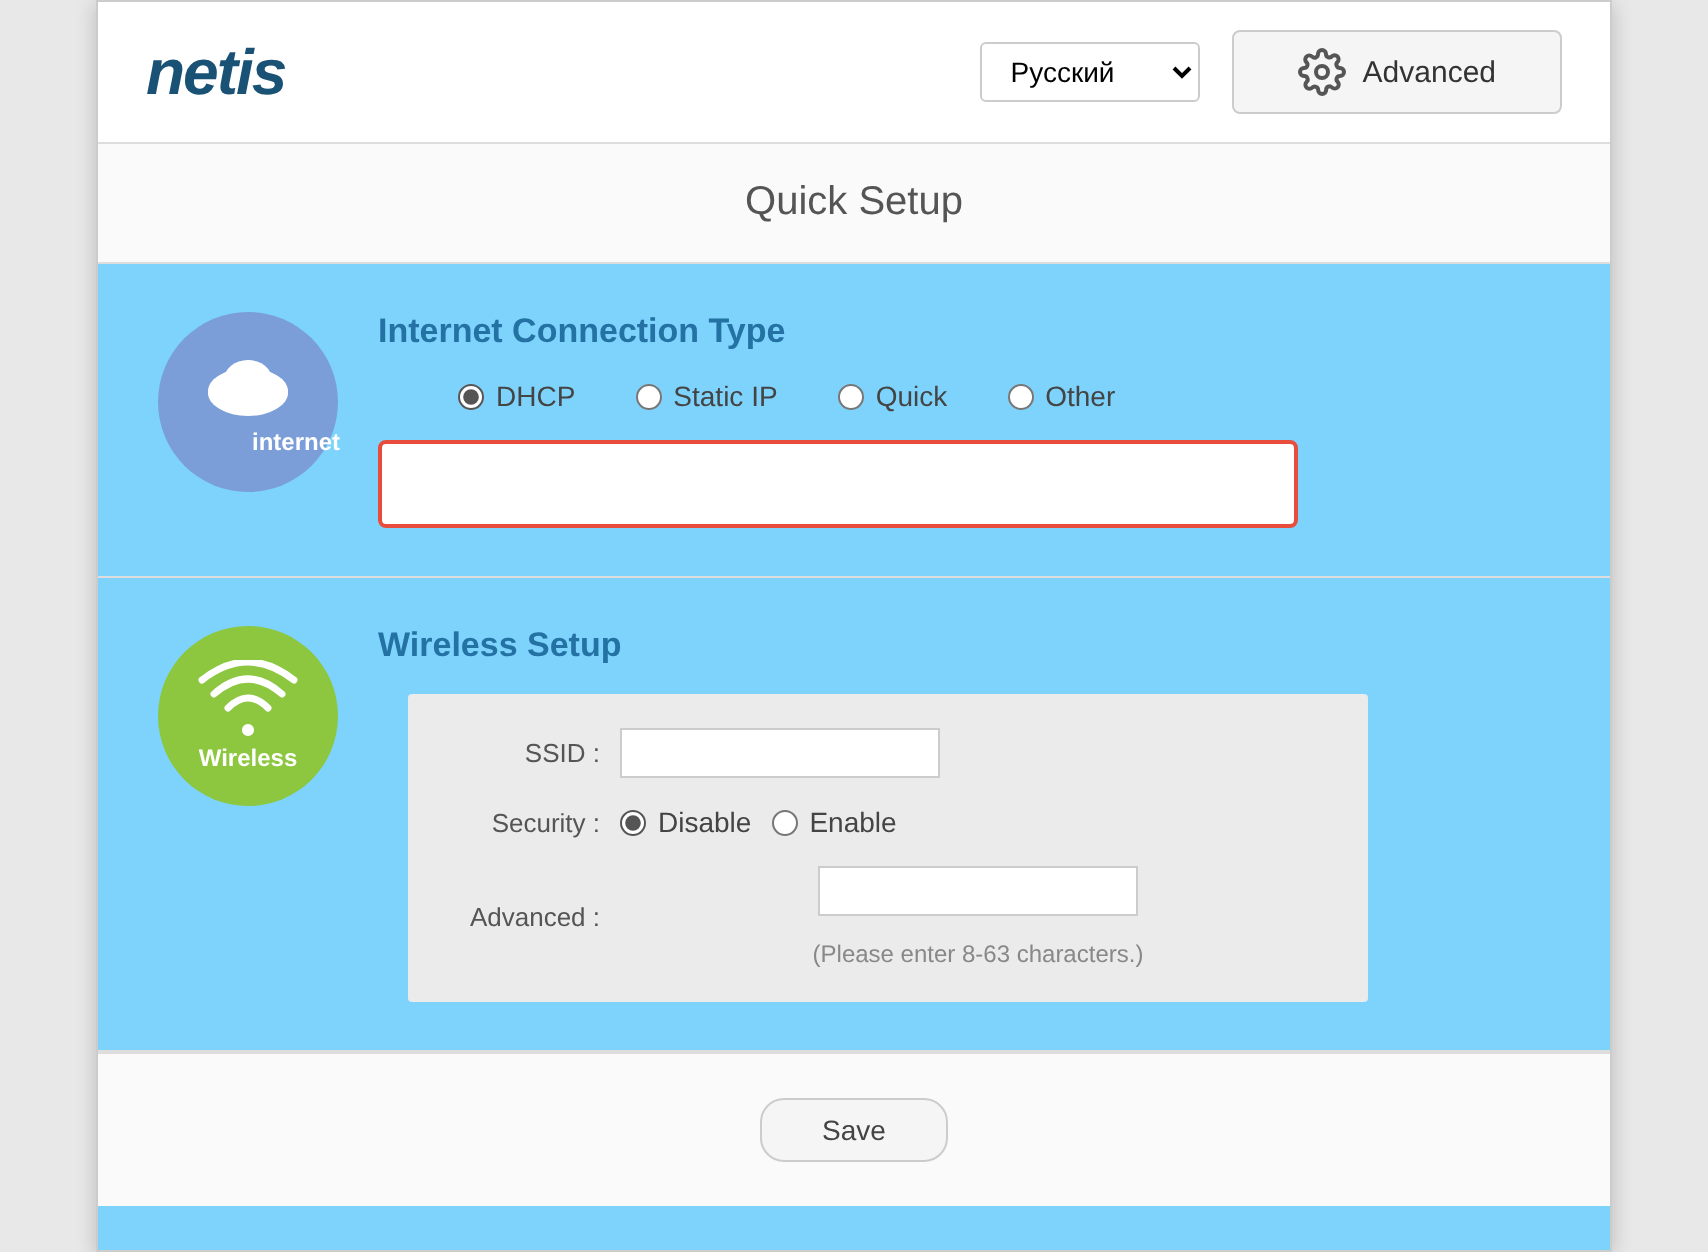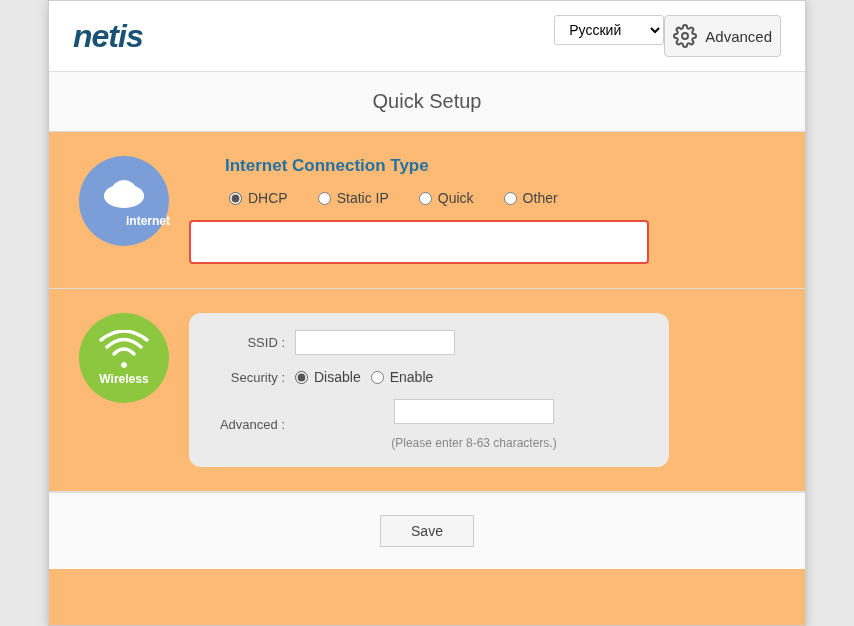--- a/index.html
+++ b/index.html
@@ -7,56 +7,57 @@
       font-family: Arial, sans-serif;
       background: #e8e8e8;
       display: flex;
       justify-content: center;
       align-items: center;
       min-height: 100vh;
     }
     .window {
       width: 758px;
       min-height: 626px;
-      background: #fdba74;
+      background: #7dd3fc;
       border: 1px solid #ccc;
       box-shadow: 0 2px 10px rgba(0,0,0,0.2);
     }
     .header {
       display: flex;
       align-items: center;
       justify-content: space-between;
       padding: 14px 24px;
       background: #fff;
       border-bottom: 1px solid #ddd;
     }
     .logo {
       font-size: 32px;
       font-weight: bold;
       color: #1a5276;
       font-style: italic;
       letter-spacing: -1px;
     }
     .header-right {
       display: flex;
-      align-items: flex-start;
+      align-items: center;
+      gap: 16px;
     }
     .lang-select {
       padding: 5px 10px;
       border: 1px solid #ccc;
       border-radius: 3px;
       font-size: 14px;
       background: #fff;
       min-width: 110px;
     }
     .advanced-btn {
       display: flex;
       align-items: center;
       gap: 8px;
-      padding: 8px 8px;
+      padding: 8px 32px;
       border: 1px solid #ccc;
       border-radius: 4px;
       background: #f5f5f5;
       cursor: pointer;
       font-size: 15px;
       font-weight: normal;
       color: #333;
     }
     .gear-icon {
       width: 24px;
@@ -102,21 +103,20 @@
       justify-content: center;
     }
     .section-body {
       flex: 1;
     }
     .section-title {
       font-size: 17px;
       font-weight: bold;
       color: #2471a3;
       margin-bottom: 14px;
-      margin-left: 36px;
     }
     .radio-group {
       display: flex;
       gap: 30px;
       align-items: center;
       margin-bottom: 14px;
       margin-left: 40px;
     }
     .radio-label {
       display: flex;
@@ -138,22 +138,23 @@
       background: #fff;
     }
     
     .wireless-section {
       align-items: flex-start;
     }
     .form-table {
       width: 100%;
       max-width: 480px;
       background: #ebebeb;
-      border-radius: 12px;
+      border-radius: 2px;
       padding: 10px 0;
+      margin-left: 15px;
     }
     .form-row {
       display: flex;
       align-items: center;
       padding: 7px 16px;
       gap: 10px;
     }
     .form-label {
       text-align: right;
       min-width: 80px;
@@ -189,21 +190,21 @@
       padding: 22px;
       background: #fafafa;
       border-top: 1px solid #ddd;
     }
     .save-btn {
       padding: 7px 30px;
       border: 1px solid #ccc;
       background: #f5f5f5;
       font-size: 14px;
       cursor: pointer;
-      border-radius: 0;
+      border-radius: 12px;
       color: #444;
     }
     
     .cloud-svg, .wifi-svg {
       margin-bottom: 2px;
     }
   </style>
 </head>
 <body>
 
@@ -268,20 +269,21 @@
       <div class="section-icon wireless-icon">
         <svg class="wifi-svg" width="50" height="38" viewBox="0 0 50 38" fill="white">
           <path d="M25 32 a3 3 0 1 0 0.001 0Z" fill="white"></path>
           <path d="M15 24 Q25 14 35 24" fill="none" stroke="white" stroke-width="3.5" stroke-linecap="round"></path>
           <path d="M8 17 Q25 2 42 17" fill="none" stroke="white" stroke-width="3.5" stroke-linecap="round"></path>
           <path d="M2 10 Q25 -8 48 10" fill="none" stroke="white" stroke-width="3.5" stroke-linecap="round"></path>
         </svg>
         <span style="font-size:12px;color:#fff;margin-top:2px;font-weight:bold;">Wireless</span>
       </div>
       <div class="section-body">
+        <div class="section-title">Wireless Setup</div>
         <div class="form-table">
 
           <div class="form-row">
             <div class="form-label">SSID :</div>
             <div class="form-field">
               <input type="text" class="form-input" value="" style="">
             </div>
           </div>
 
           <div class="form-row">

